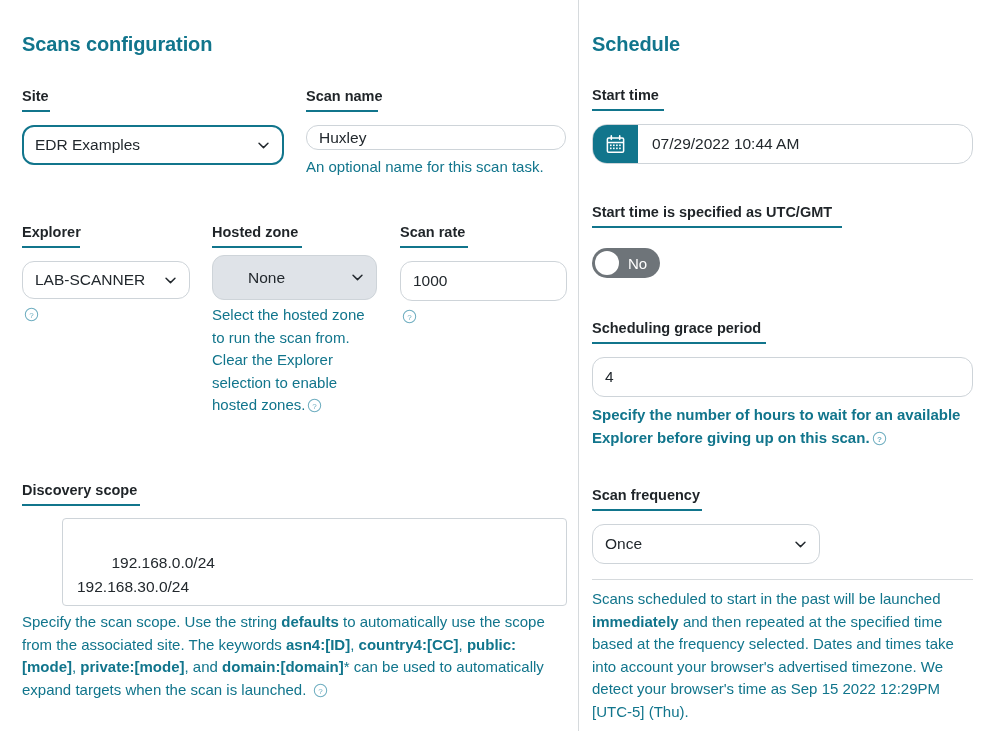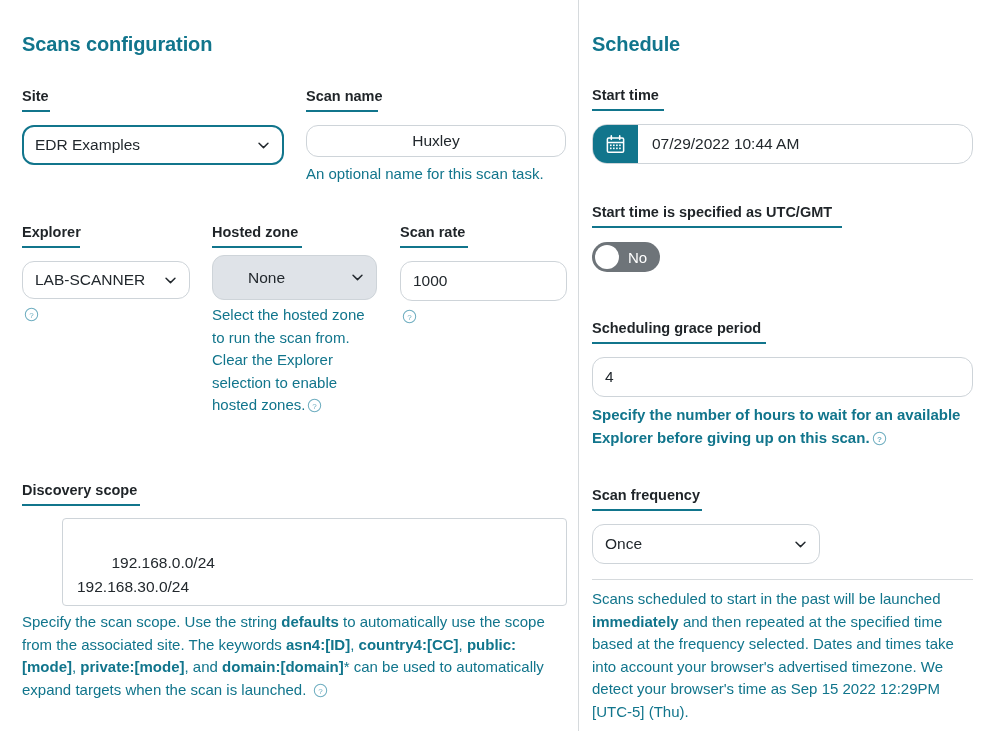--- a/index.html
+++ b/index.html
@@ -170,21 +170,21 @@
           <svg viewBox="0 0 16 16" width="13" height="13">
               <path d="M2.5 5.2 L8 10.6 L13.5 5.2" fill="none" stroke="#22282d" stroke-width="1.8" stroke-linecap="round" stroke-linejoin="round"></path>
             </svg>
         </span>
       </div>
     </div>
 
     <div style="position:absolute;left:306px;top:87px;width:260px;">
       <div class="flabel">Scan name</div>
       <div class="flabel-rule" style="width:72px;"></div>
-      <div class="ctl" style="margin-top:13px;height:32px;text-align:center;">
+      <div class="ctl" style="margin-top:13px;height:25px;">
         <span class="val">Huxley</span>
       </div>
       <div class="help" style="margin-top:6px;">An optional name for this scan task.</div>
     </div>
 
     <div style="position:absolute;left:22px;top:223px;width:168px;">
       <div class="flabel">Explorer</div>
       <div class="flabel-rule" style="width:58px;"></div>
       <div class="ctl" style="margin-top:13px;">
         <span class="val">LAB-SCANNER</span>
@@ -290,21 +290,21 @@
             </g>
           </svg>
         </span>
         <span class="date-val">07/29/2022 10:44 AM</span>
       </div>
     </div>
 
     <div style="position:absolute;left:13px;top:203px;width:381px;">
       <div class="flabel">Start time is specified as UTC/GMT</div>
       <div class="flabel-rule" style="width:250px;"></div>
-      <div class="toggle" style="margin-top:14px;">
+      <div class="toggle" style="margin-top:20px;">
         <span class="knob"></span>
         <span class="tlabel">No</span>
       </div>
     </div>
 
     <div style="position:absolute;left:13px;top:319px;width:381px;">
       <div class="flabel">Scheduling grace period</div>
       <div class="flabel-rule" style="width:174px;"></div>
       <div class="ctl" style="margin-top:13px;height:40px;">
         <span class="val">4</span>

